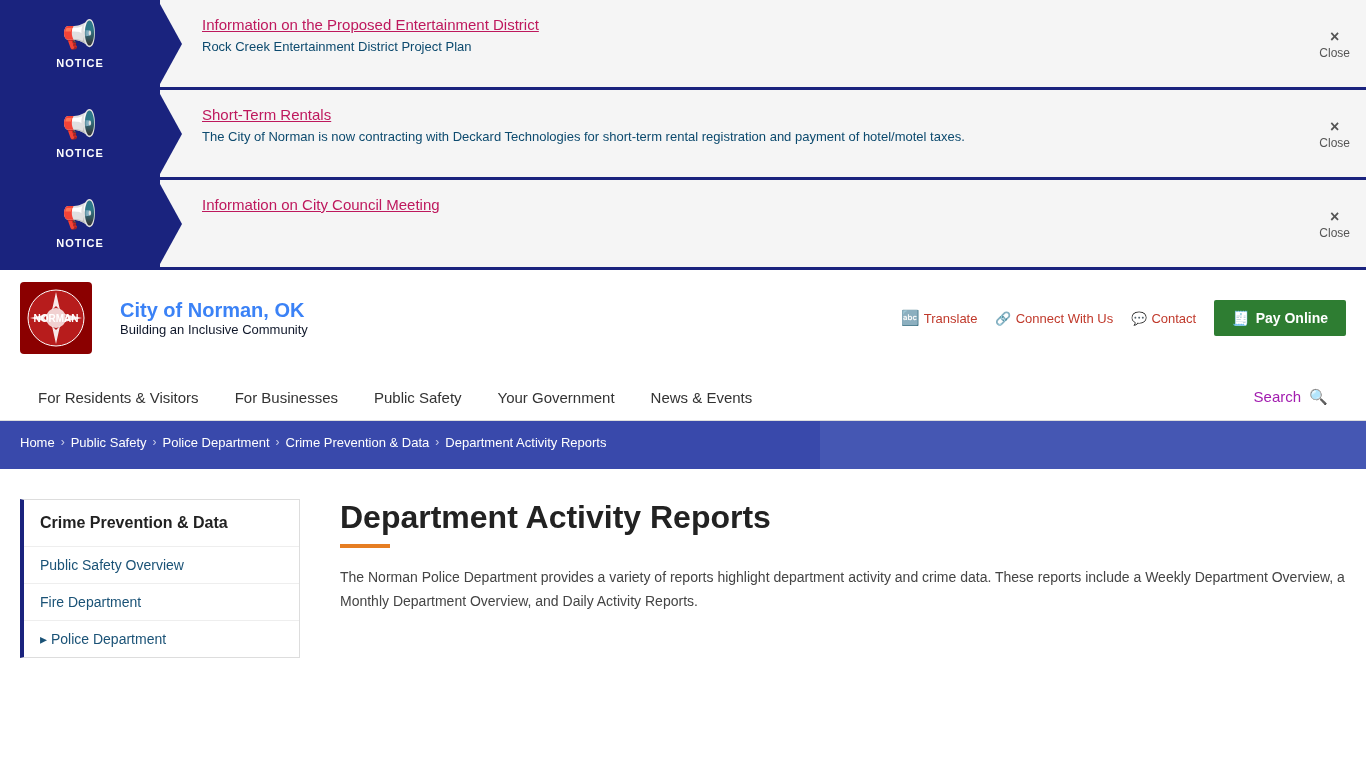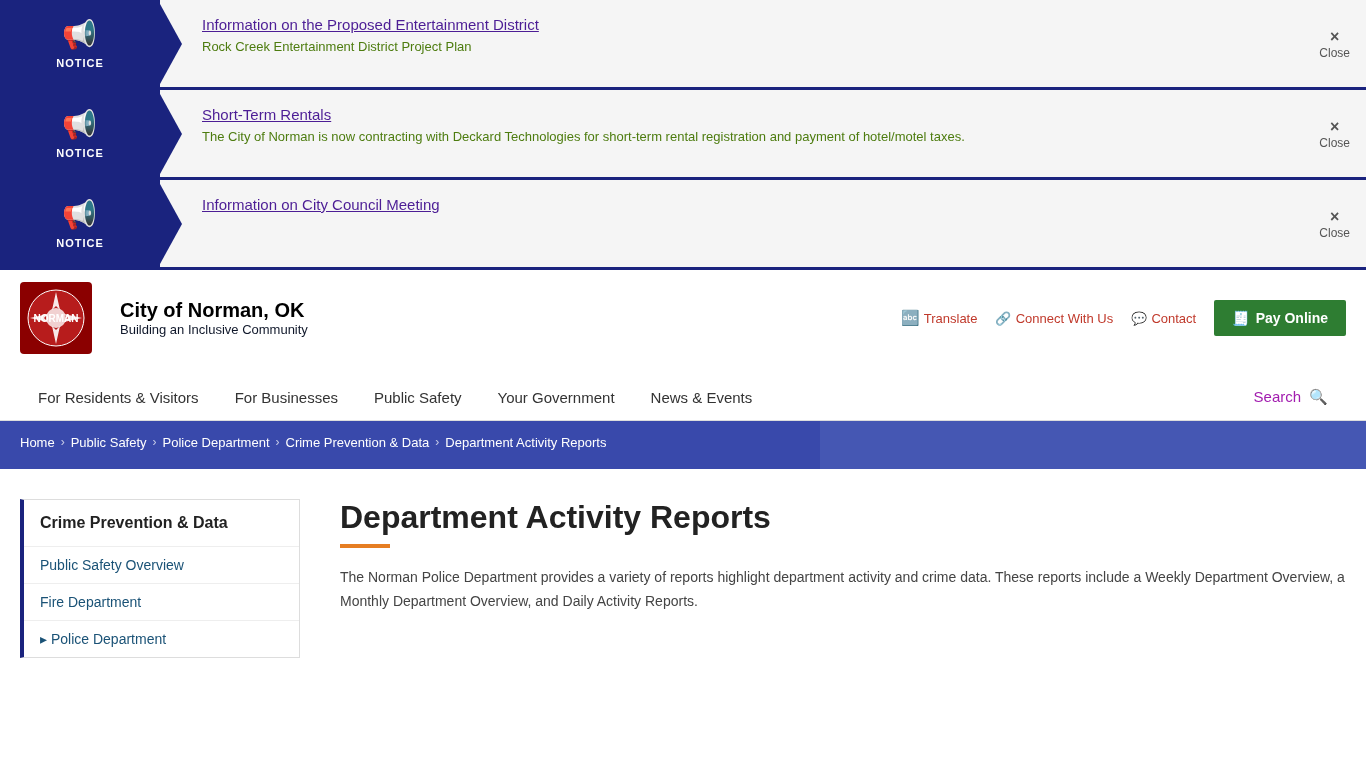--- a/index.html
+++ b/index.html
@@ -36,28 +36,28 @@
       border-bottom: 40px solid transparent;
       border-left: 22px solid #1a237e;
       align-self: center;
       flex-shrink: 0;
     }
     .notice-content {
       flex: 1;
       padding: 16px 20px;
     }
     .notice-content a {
-      color: #4c1d95;
+      color: #be185d;
       text-decoration: underline;
       font-size: 15px;
     }
     .notice-content p {
       margin-top: 6px;
       font-size: 13px;
-      color: #4d7c0f;
+      color: #0c4a6e;
     }
     .notice-close {
       display: flex;
       flex-direction: column;
       align-items: center;
       justify-content: center;
       padding: 10px 16px;
       cursor: pointer;
       font-size: 12px;
       color: #555;
@@ -94,21 +94,21 @@
       display: flex;
       align-items: center;
       justify-content: center;
       overflow: hidden;
     }
     .logo-img svg {
       width: 68px;
       height: 68px;
     }
     .site-title {
-      color: #000000;
+      color: #3b82f6;
       font-size: 20px;
       font-weight: bold;
     }
     .site-subtitle {
       color: #0f172a;
       font-size: 13px;
     }
     .header-actions {
       display: flex;
       align-items: center;

